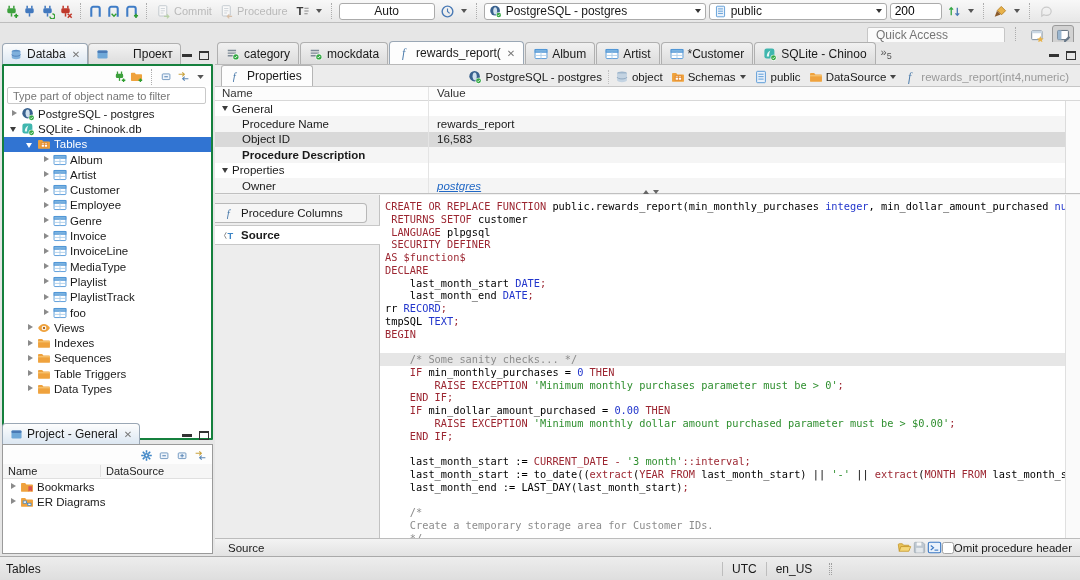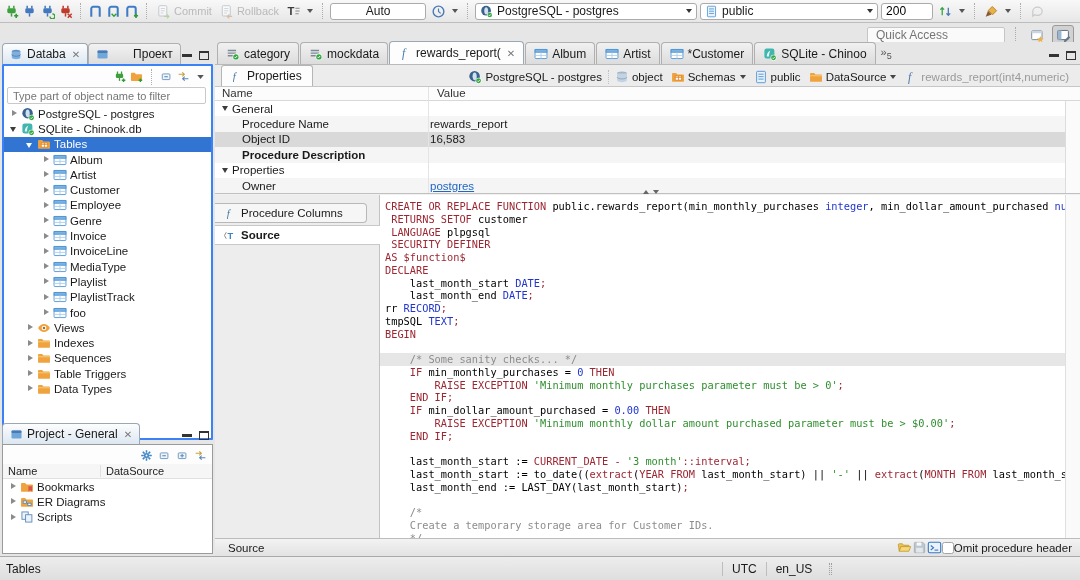--- a/index.html
+++ b/index.html
@@ -26,21 +26,21 @@
   .pbtn.pressed { background:#d2d2d2; border:1px solid #9a9a9a; }
   
   .sidebar { position:absolute; left:2px; top:42px; width:211px; bottom:24px; }
   .tabbar { height:22px; display:flex; align-items:flex-end; position:relative; }
   .ptab { display:flex; align-items:center; gap:4px; height:21px; padding:0 7px; border:1px solid #9aa7b5; border-bottom:none; border-radius:4px 4px 0 0; background:linear-gradient(#fdfdfd,#dce7f2); font-size:12px; }
   .ptab.inactive { background:linear-gradient(#f2f2f2,#dddddd); border-color:#b0b0b0;gap:24px; }
   .close-x { color:#777; font-size:10px; margin-left:2px; cursor:default; }
   .winbtns { margin-left:auto; display:flex; align-items:center; gap:7px; padding-right:4px; padding-bottom:4px; }
   .btn-min { width:10px; height:3px; background:#333; display:inline-block; }
   .btn-max { width:10px; height:9px; border:1px solid #333; border-top:2px solid #333; display:inline-block; }
-  .nav-body { position:absolute; left:0; right:0; top:22px; height:376px; background:#fff; border:2px solid #3b82f6; border-radius:1px; overflow:hidden; }
+  .nav-body { position:absolute; left:0; right:0; top:22px; height:376px; background:#fff; border:2px solid #15803d; border-radius:1px; overflow:hidden; }
   .nav-toolbar { height:20px; display:flex; align-items:center; justify-content:flex-end; gap:4px; padding:1px 4px 0 4px; background:#fdfdfd; }
   .filter-input { display:block; width:199px; margin:1px 3px 2px 3px; height:17px; border:1px solid #c9c9c9; border-radius:2px; font-size:11px; color:#b0b0b0; padding:0 5px; font-family:"Liberation Sans",sans-serif; background:#fff; }
   .tree { font-size:11.5px; }
   .trow { height:15.3px; display:flex; align-items:center; white-space:nowrap; }
   .trow.sel { background:#3174d2; color:#fff; }
   .tw { width:9px; height:9px; display:inline-block; position:relative; flex:0 0 9px; }
   .tw.c::before { content:""; position:absolute; left:2px; top:1px; border-left:5px solid #8b8b8b; border-top:3.5px solid transparent; border-bottom:3.5px solid transparent; }
   .tw.e::before { content:""; position:absolute; left:0; top:3px; border-top:5px solid #3c3c3c; border-left:3.5px solid transparent; border-right:3.5px solid transparent; }
   .trow.sel .tw.e::before { border-top-color:#fff; }
   .trow .icon { width:14px; height:14px; margin:0 3px 0 2px; }
@@ -80,22 +80,22 @@
   .pg-hdr { height:14px; display:flex; color:#333; border-bottom:1px solid #d8d8d8; background:#fcfcfc; }
   .pg-hdr .h1 { width:215px; padding-left:7px; }
   .pg-hdr .h2 { padding-left:7px; }
   .pg-row { height:15.4px; display:flex; align-items:center; }
   .pg-row.alt { background:#f5f5f5; }
   .pg-row.sel { background:#d9d9d9; }
   .pg-name { width:215px; display:flex; align-items:center; white-space:nowrap; }
   .pg-name.child { padding-left:27px; }
   .pg-name.group { padding-left:7px; }
   .pg-name.b { font-weight:bold; }
-  .pg-val { white-space:nowrap; }
-  .pg-val a { color:#2067c5; text-decoration:underline; }
+  .pg-val { padding-left:7px; white-space:nowrap; }
+  .pg-val a { color:#2067c5; text-decoration:underline;font-style:italic; }
   .pg-exp { width:0; height:0; border-top:5px solid #3c3c3c; border-left:3.5px solid transparent; border-right:3.5px solid transparent; margin-right:4px; display:inline-block; }
   .pg-scroll { position:absolute; right:0; top:14px; bottom:0; width:15px; background:#fbfbfb; border-left:1px solid #dcdcdc; }
   .vline { position:absolute; left:213px; top:0; bottom:0; width:1px; background:#e4e4e4; }
   
   .lower { position:absolute; left:0; right:0; top:153px; bottom:18px; }
   .side-sub { position:absolute; left:0; top:0; bottom:0; width:165px; background:#ededed; border-right:1px solid #c2c2c2; padding-top:8px; }
   .sstab { display:flex; align-items:center; gap:5px; height:20px; font-size:11.5px; padding-left:8px; }
   .sstab.boxed { border:1px solid #b8b8b8; border-left:none; border-radius:0 4px 4px 0; background:#f6f6f6; width:152px; margin-bottom:2px; }
   .sstab.active { background:#fff; font-weight:bold; border-top:1px solid #c8c8c8; border-bottom:1px solid #c8c8c8; width:165px; }
   .code-wrap { position:absolute; left:165px; right:15px; top:0; bottom:0; background:#fff; overflow:hidden; }
@@ -184,21 +184,21 @@
       <span class="lbl">Commit</span>
     </span>
     <span class="tbtn disabled">
       <span class="icon">
           <svg viewBox="0 0 16 16">
             <rect x="3.5" y="1.8" width="8.5" height="11" rx="1" fill="#fff" stroke="#9aa6b0"></rect>
             <path d="M5.5 4.8H10M5.5 7.2H10M5.5 9.6h3" stroke="#b3bdc6"></path>
             <path d="M14 13.2H8.8M11 11l-2.2 2.2L11 15.4" stroke="#c99a6f" fill="none" stroke-width="1.2"></path>
           </svg>
         </span>
-      <span class="lbl">Rollback</span>
+      <span class="lbl">Procedure</span>
     </span>
     <span class="tbtn">
       <span class="icon">
           <svg viewBox="0 0 16 16">
             <text x="1.5" y="12" font-size="12" fill="#3a3a3a" font-family="sans-serif" font-weight="bold">T</text>
             <path d="M10 4.5h4.5M10 7.5h4.5M10 10.5h3.5" stroke="#8a8a8a" stroke-width="1.1"></path>
           </svg>
         </span>
         <span class="arr"></span>
     </span>
@@ -656,31 +656,20 @@
               <span class="icon">
                 <svg viewBox="0 0 16 16">
                   <path d="M1.2 4.3a1 1 0 0 1 1-1h3.7l1.4 1.8h6.5a1 1 0 0 1 1 1v6.4a1 1 0 0 1-1 1H2.2a1 1 0 0 1-1-1z" fill="#efa23d"></path>
                   <rect x="3.6" y="6.8" width="3.8" height="2.6" fill="#fff" stroke="#3d85c6" stroke-width=".9"></rect>
                   <rect x="8.8" y="9.4" width="3.8" height="2.6" fill="#fff" stroke="#3d85c6" stroke-width=".9"></rect>
                   <path d="M7.4 8.6l2 2" stroke="#3d85c6" stroke-width=".9"></path>
                 </svg>
               </span>
               <span>ER Diagrams</span>
             </div>
-            <div class="trow">
-              <span style="width: 6px; flex: 0 0 auto;"></span>
-              <span class="tw c"></span>
-              <span class="icon">
-                <svg viewBox="0 0 16 16">
-                  <rect x="2.2" y="2.2" width="7.2" height="8.4" fill="#eaf2fb" stroke="#5b87b5"></rect>
-                  <rect x="6.4" y="5.4" width="7.2" height="8.4" fill="#eaf2fb" stroke="#5b87b5"></rect>
-                </svg>
-              </span>
-              <span>Scripts</span>
-            </div>
           </div>
       </div>
     </div>
   </div>
 
   <div class="main">
     <div class="ed-tabbar" id="ed-tabs">
         <span class="etab">
           <span class="icon">
             <svg viewBox="0 0 16 16">

